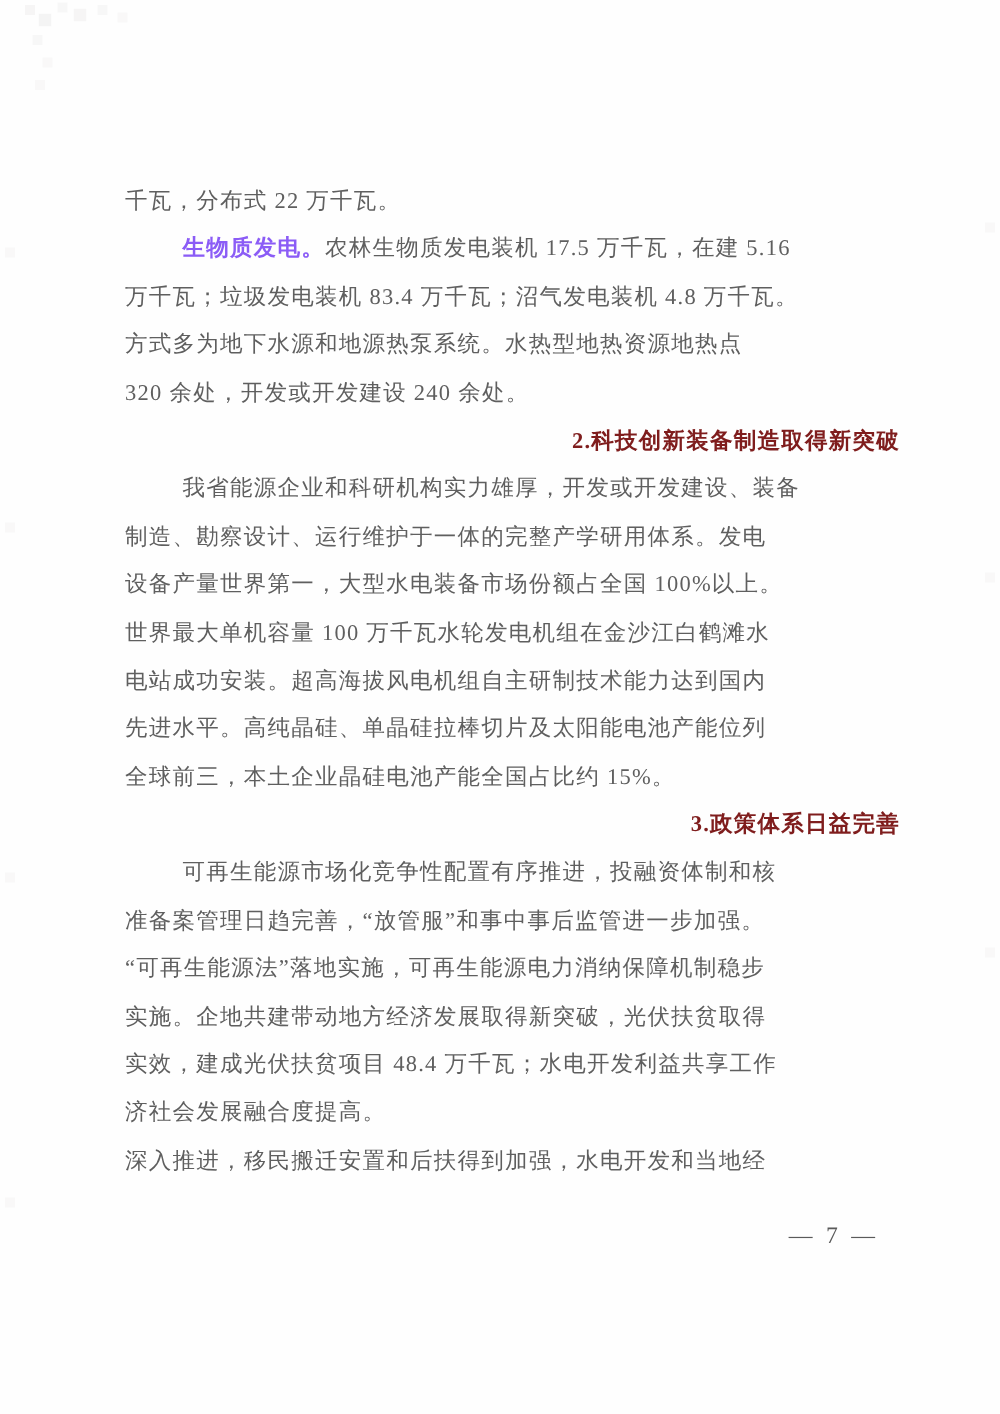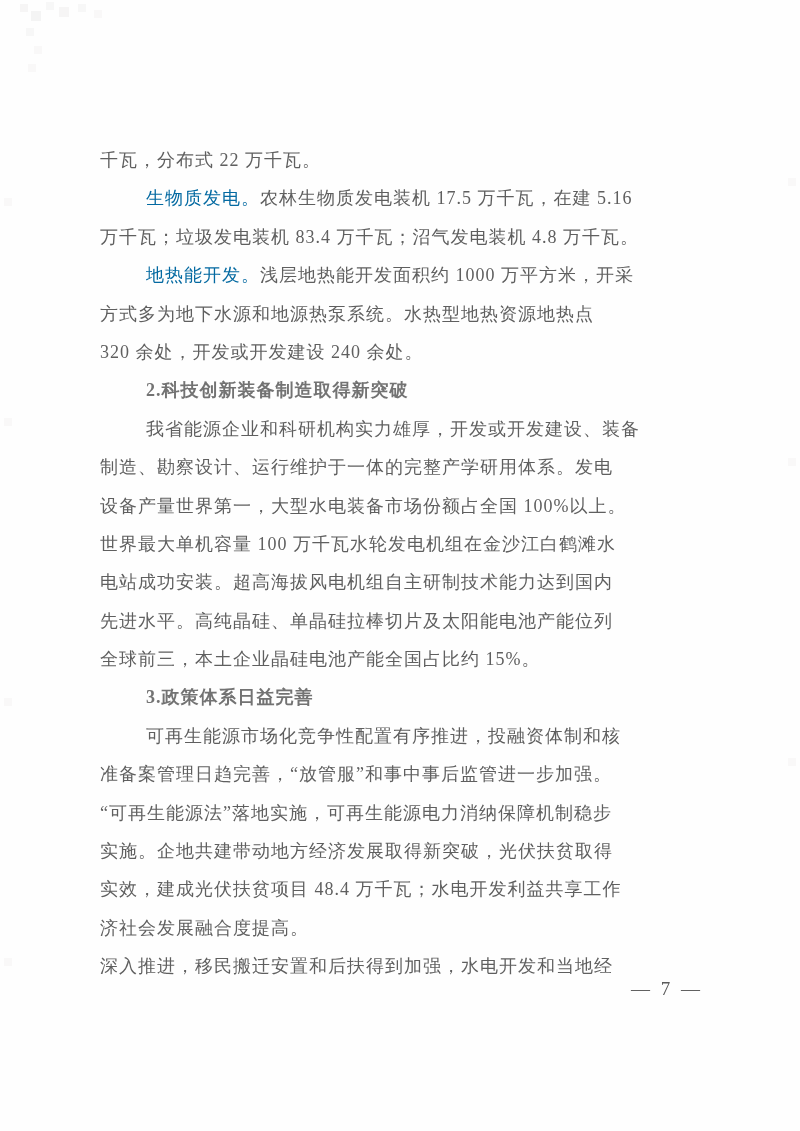--- a/index.html
+++ b/index.html
@@ -47,25 +47,26 @@
   }
   .line {
     height: 38.4px;
     line-height: 38.4px;
     font-size: 18px;
     color: #5f5f5f;
     white-space: nowrap;
     letter-spacing: 1px;
   }
   .indent { text-indent: 46px; }
-  .lead { font-weight: normal; color: #0369a1; }
+  .lead { font-weight: bold; color: #8b5cf6; }
   .heading {
     font-weight: bold;
-    color: #737373;
+    color: #7f1d1d;
     text-indent: 46px;
+    text-align: right;
   }
   .footer-pagenum {
     position: absolute;
     top: 977px;
     left: 612px;
     width: 110px;
     text-align: center;
     font-size: 19px;
     line-height: 24px;
     color: #5a5a5a;
@@ -76,21 +77,20 @@
 </head>
 <body>
 
 <div class="page">
   <div class="scan-noise"></div>
 
   <div class="textblock">
     <div class="line"><span>千瓦，分布式 22 万千瓦。</span></div>
     <div class="line indent"><span class="lead">生物质发电。</span><span>农林生物质发电装机 17.5 万千瓦，在建 5.16</span></div>
     <div class="line"><span>万千瓦；垃圾发电装机 83.4 万千瓦；沼气发电装机 4.8 万千瓦。</span></div>
-    <div class="line indent"><span class="lead">地热能开发。</span><span>浅层地热能开发面积约 1000 万平方米，开采</span></div>
     <div class="line"><span>方式多为地下水源和地源热泵系统。水热型地热资源地热点</span></div>
     <div class="line"><span>320 余处，开发或开发建设 240 余处。</span></div>
     <div class="line heading"><span>2.科技创新装备制造取得新突破</span></div>
     <div class="line indent"><span>我省能源企业和科研机构实力雄厚，开发或开发建设、装备</span></div>
     <div class="line"><span>制造、勘察设计、运行维护于一体的完整产学研用体系。发电</span></div>
     <div class="line"><span>设备产量世界第一，大型水电装备市场份额占全国 100%以上。</span></div>
     <div class="line"><span>世界最大单机容量 100 万千瓦水轮发电机组在金沙江白鹤滩水</span></div>
     <div class="line"><span>电站成功安装。超高海拔风电机组自主研制技术能力达到国内</span></div>
     <div class="line"><span>先进水平。高纯晶硅、单晶硅拉棒切片及太阳能电池产能位列</span></div>
     <div class="line"><span>全球前三，本土企业晶硅电池产能全国占比约 15%。</span></div>

